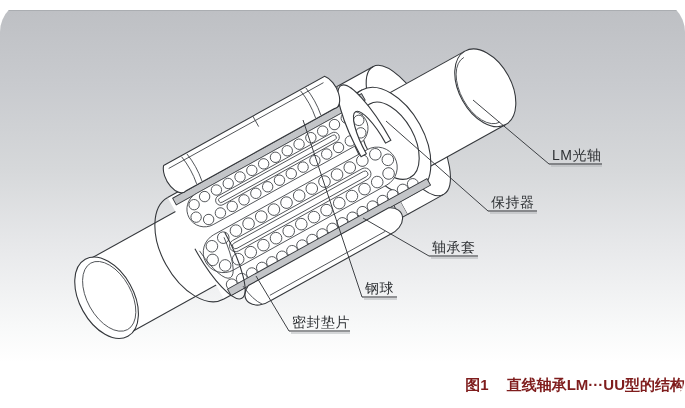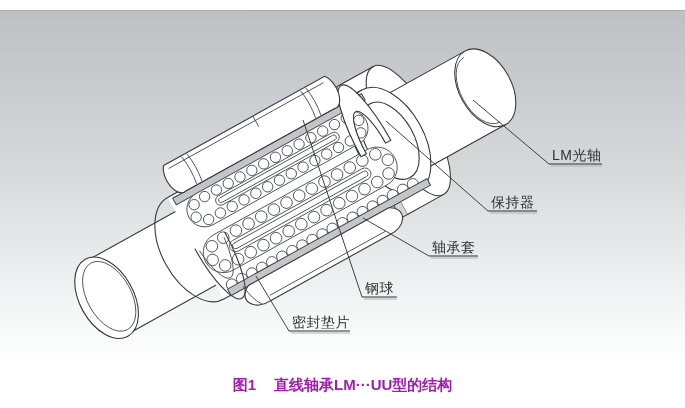--- a/index.html
+++ b/index.html
@@ -1,33 +1,33 @@
 <!DOCTYPE html>
 <html><head>
 <meta charset="utf-8">
 <style>
   html,body{margin:0;padding:0;background:#ffffff;}
   #stage{position:relative;width:685px;height:408px;background:#ffffff;overflow:hidden;
-         font-family:"Liberation Sans","DejaVu Sans",sans-serif;}
+         font-family:"Liberation Sans","DejaVu Sans",sans-serif;border-radius:32px;}
   #panel{position:absolute;left:0;top:10px;width:685px;height:351px;
          background:linear-gradient(180deg,#bec0c4 0%,#c9cbcf 22%,#d6d8da 45%,#e8e9eb 68%,#f8f9f9 90%,#ffffff 100%);
          border-top:1px solid #aaadb1;}
   #fig{position:absolute;left:0;top:0;width:685px;height:408px;}
   .ln{stroke:#35383c;stroke-width:1.1;fill:none;}
   .lnthin{stroke:#4a4d51;stroke-width:0.85;fill:none;}
   .wht{fill:#ffffff;stroke:#35383c;stroke-width:1.1;}
   .whtthin{fill:#ffffff;stroke:#4a4d51;stroke-width:0.85;}
   .strip{fill:#c3c5c8;stroke:#35383c;stroke-width:0.9;}
   .cut{fill:#d4d5d7;stroke:#35383c;stroke-width:0.9;}
   .leader{stroke:#35383c;stroke-width:0.95;fill:none;}
   .lbl{font-size:14px;fill:#2e3134;letter-spacing:0.5px;}
   .ul{stroke:#2e3134;stroke-width:1.2;}
   .ulshadow{stroke:#b0b3b6;stroke-width:1;}
-  #caption{position:absolute;left:0;top:376px;width:685px;text-align:center;
-           font-size:15px;font-weight:700;color:#a21caf;}
+  #caption{position:absolute;left:0;top:376px;width:685px;text-align:right;
+           font-size:15px;font-weight:700;color:#7f1d1d;}
   #caption .gap{display:inline-block;width:18px;}
 </style>
 </head>
 <body>
 
 <div id="stage">
   <div id="panel"></div>
 
   <svg id="fig" viewBox="0 0 685 408">
 

